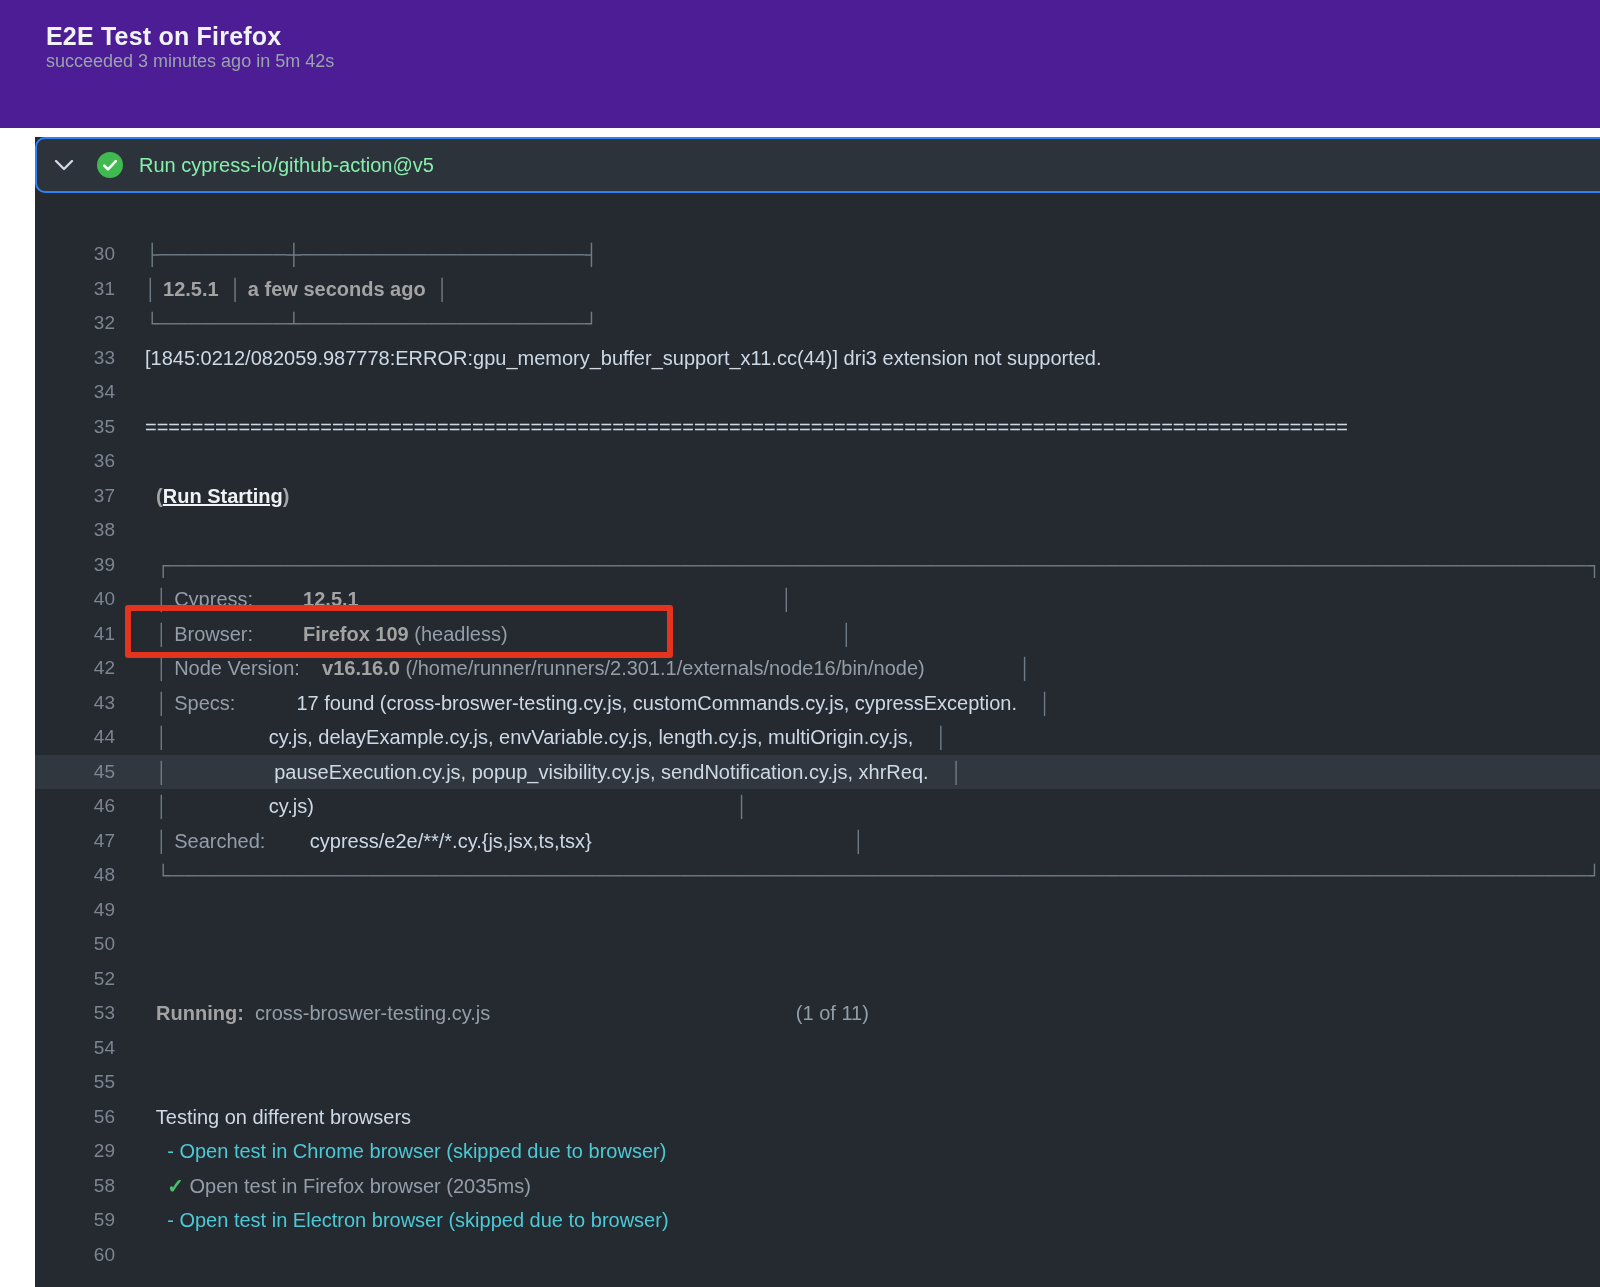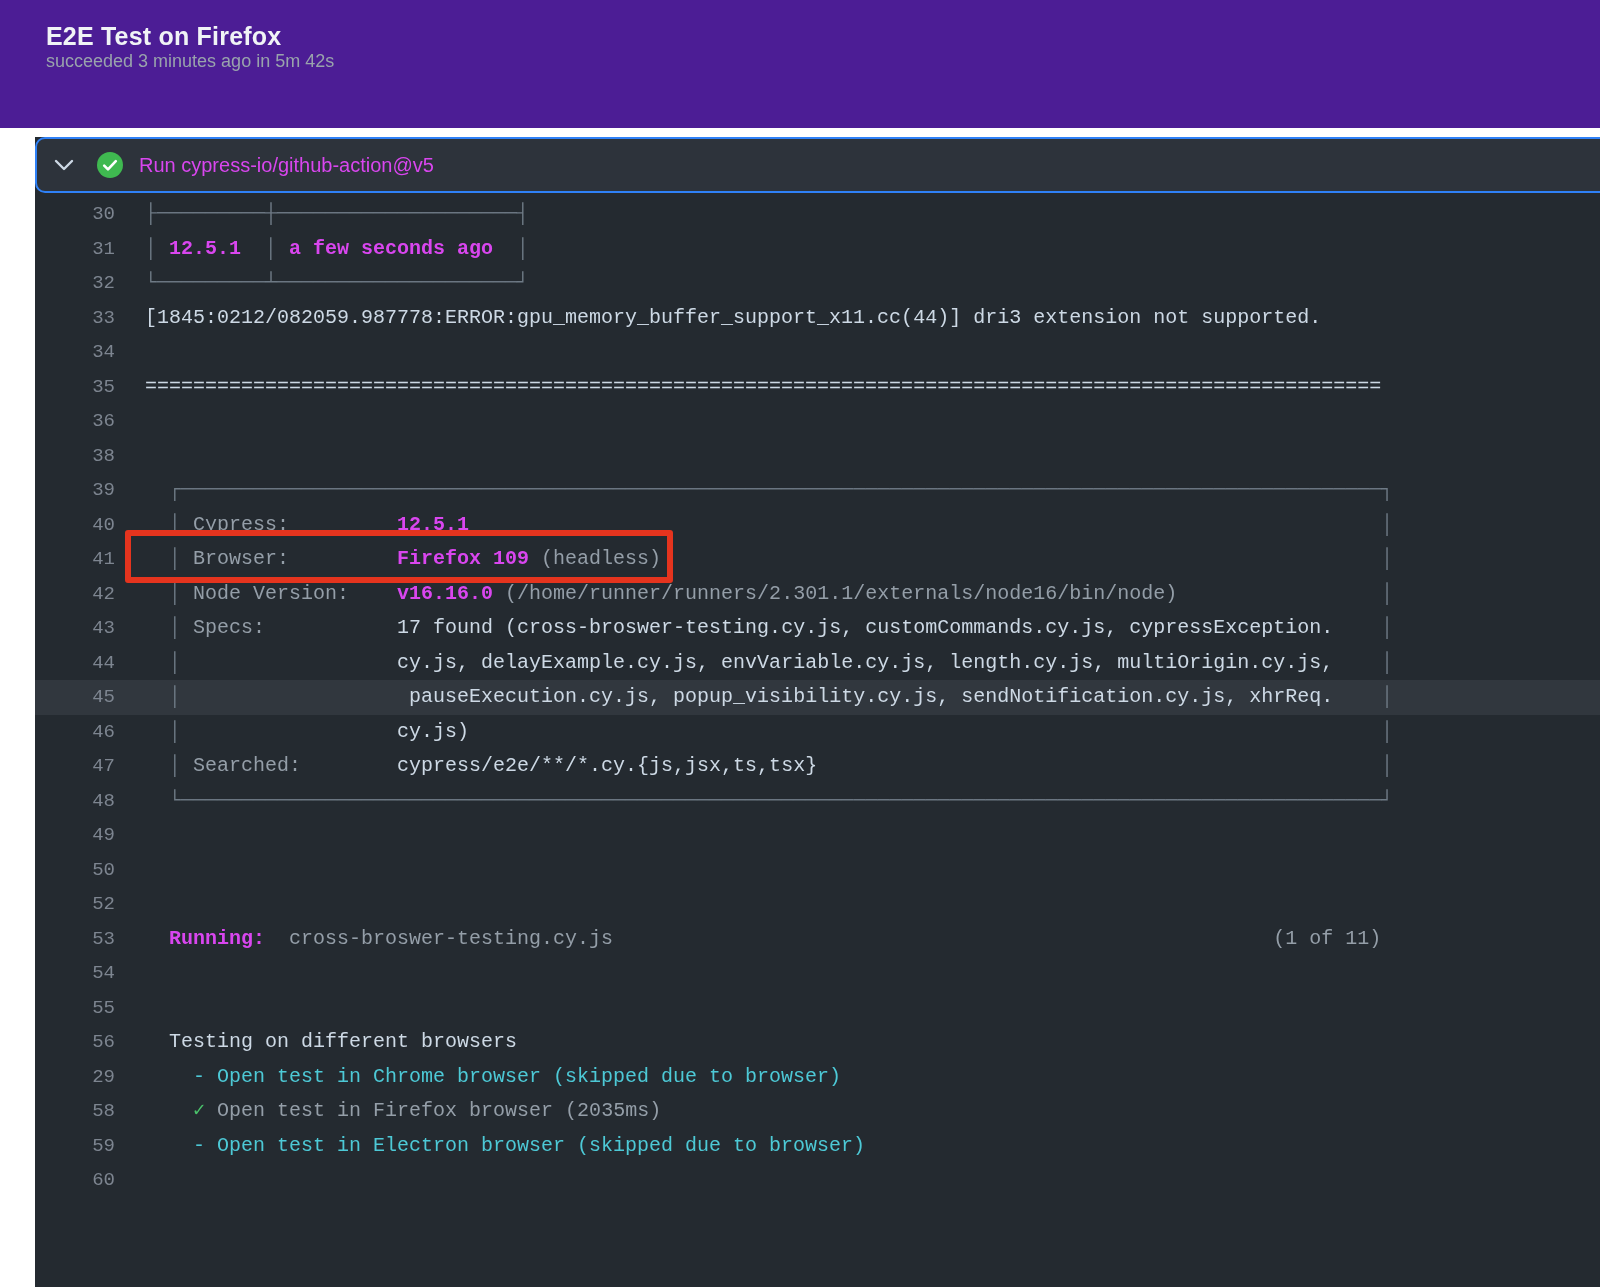--- a/index.html
+++ b/index.html
@@ -28,27 +28,28 @@
     height:56px;
     width:calc(100% + 14px);
     border:2px solid #2f81f7;
     border-radius:10px;
     background:#2d333b;
     display:flex;
     align-items:center;
   }
   .chev { margin-left:17px; display:flex; }
   .check { margin-left:22px; display:flex; }
-  .step-title { margin-left:15px; color:#d946ef; font-size:20px; font-weight:400; }
+  .step-title { margin-left:15px; color:#86efac; font-size:20px; font-weight:400; }
 
   
   .log {
     padding-top:4px;
-    font-family:Liberation Mono, monospace;
+    font-family:Liberation Sans, sans-serif;
     font-size:20px;
+    margin-top:40px;
   }
   .row {
     height:34.5px;
     line-height:34.5px;
     white-space:pre;
     position:relative;
   }
   .row.hl { background:rgba(205,217,229,0.08); }
   .num {
     display:inline-block;
@@ -58,21 +59,21 @@
     font-size:19px;
     vertical-align:top;
     cursor:pointer;
   }
   .content {
     display:inline-block;
     padding-left:30px;
     position:relative;
     vertical-align:top;
   }
-  .seg-b  { color:#d946ef; font-weight:700;text-align:right; }
+  .seg-b  { color:#a3a3a3; font-weight:700;text-align:right; }
   .seg-w  { color:#cdd9e5; }
   .seg-g  { color:#949ea8; }
   .seg-d  { color:#6e7a85; }
   .seg-cy { color:#4dc9d6; }
   .seg-gn { color:#4ac26b; font-weight:700; }
   .seg-bu { color:#f0f3f6; font-weight:700; text-decoration:underline; }
   .red-box {
     position:absolute;
     left:10px;
     top:-12px;
@@ -109,20 +110,21 @@
   </div>
 
   <div class="log">
       <div class="row"><span class="num">30</span><span class="content"><span class="seg-d">├</span><span class="seg-d">─────────</span><span class="seg-d">┼</span><span class="seg-d">────────────────────</span><span class="seg-d">┤</span></span></div>
       <div class="row"><span class="num">31</span><span class="content"><span class="seg-d">│ </span><span class="seg-b">12.5.1</span><span class="seg-d">  │ </span><span class="seg-b">a few seconds ago</span><span class="seg-d">  │</span></span></div>
       <div class="row"><span class="num">32</span><span class="content"><span class="seg-d">└</span><span class="seg-d">─────────</span><span class="seg-d">┴</span><span class="seg-d">────────────────────</span><span class="seg-d">┘</span></span></div>
       <div class="row"><span class="num">33</span><span class="content"><span class="seg-w">[1845:0212/082059.987778:ERROR:gpu_memory_buffer_support_x11.cc(44)] dri3 extension not supported.</span></span></div>
       <div class="row"><span class="num">34</span><span class="content"></span></div>
       <div class="row"><span class="num">35</span><span class="content"><span class="seg-w">=======================================================================================================</span></span></div>
       <div class="row"><span class="num">36</span><span class="content"></span></div>
+      <div class="row"><span class="num">37</span><span class="content"><span class="seg-b">  (</span><span class="seg-bu">Run Starting</span><span class="seg-b">)</span></span></div>
       <div class="row"><span class="num">38</span><span class="content"></span></div>
       <div class="row"><span class="num">39</span><span class="content"><span class="seg-d">  ┌</span><span class="seg-d">────────────────────────────────────────────────────────────────────────────────────────────────────</span><span class="seg-d">┐</span></span></div>
       <div class="row"><span class="num">40</span><span class="content"><span class="seg-d">  │ </span><span class="seg-g">Cypress:         </span><span class="seg-b">12.5.1</span><span class="seg-d">                                                                            │</span></span></div>
       <div class="row"><span class="num">41</span><span class="content"><span class="seg-d">  │ </span><span class="seg-g">Browser:         </span><span class="seg-b">Firefox 109</span><span class="seg-g"> (headless)</span><span class="seg-d">                                                            │</span><div class="red-box" style="border-color: rgb(229, 52, 30);"></div></span></div>
       <div class="row"><span class="num">42</span><span class="content"><span class="seg-d">  │ </span><span class="seg-g">Node Version:    </span><span class="seg-b">v16.16.0</span><span class="seg-g"> (/home/runner/runners/2.301.1/externals/node16/bin/node)</span><span class="seg-d">                 │</span></span></div>
       <div class="row"><span class="num">43</span><span class="content"><span class="seg-d">  │ </span><span class="seg-g">Specs:           </span><span class="seg-w">17 found (cross-broswer-testing.cy.js, customCommands.cy.js, cypressException.</span><span class="seg-d">    │</span></span></div>
       <div class="row"><span class="num">44</span><span class="content"><span class="seg-d">  │ </span><span class="seg-w">                 </span><span class="seg-w">cy.js, delayExample.cy.js, envVariable.cy.js, length.cy.js, multiOrigin.cy.js,</span><span class="seg-d">    │</span></span></div>
       <div class="row hl"><span class="num">45</span><span class="content"><span class="seg-d">  │ </span><span class="seg-w">                  </span><span class="seg-w">pauseExecution.cy.js, popup_visibility.cy.js, sendNotification.cy.js, xhrReq.</span><span class="seg-d">    │</span></span></div>
       <div class="row"><span class="num">46</span><span class="content"><span class="seg-d">  │ </span><span class="seg-w">                 </span><span class="seg-w">cy.js)</span><span class="seg-d">                                                                            │</span></span></div>
       <div class="row"><span class="num">47</span><span class="content"><span class="seg-d">  │ </span><span class="seg-g">Searched:        </span><span class="seg-w">cypress/e2e/**/*.cy.{js,jsx,ts,tsx}</span><span class="seg-d">                                               │</span></span></div>

